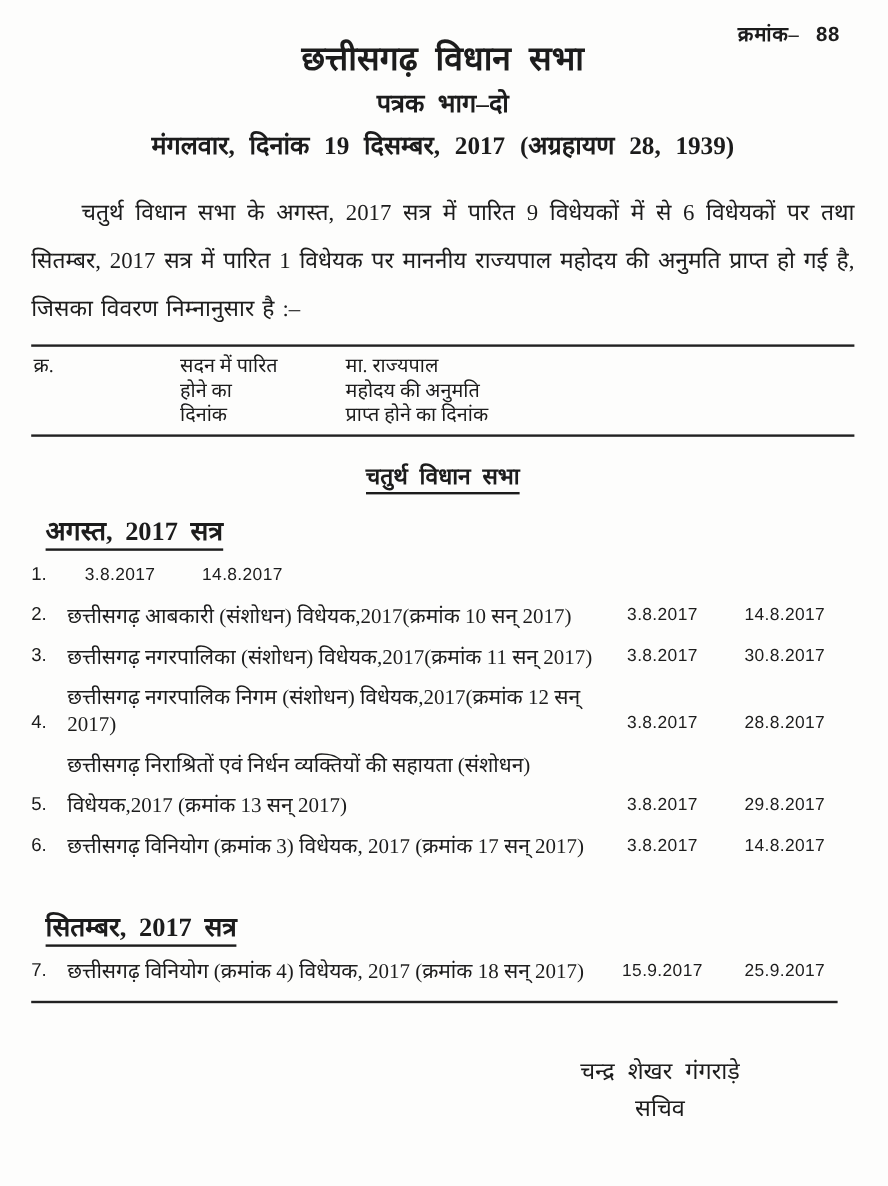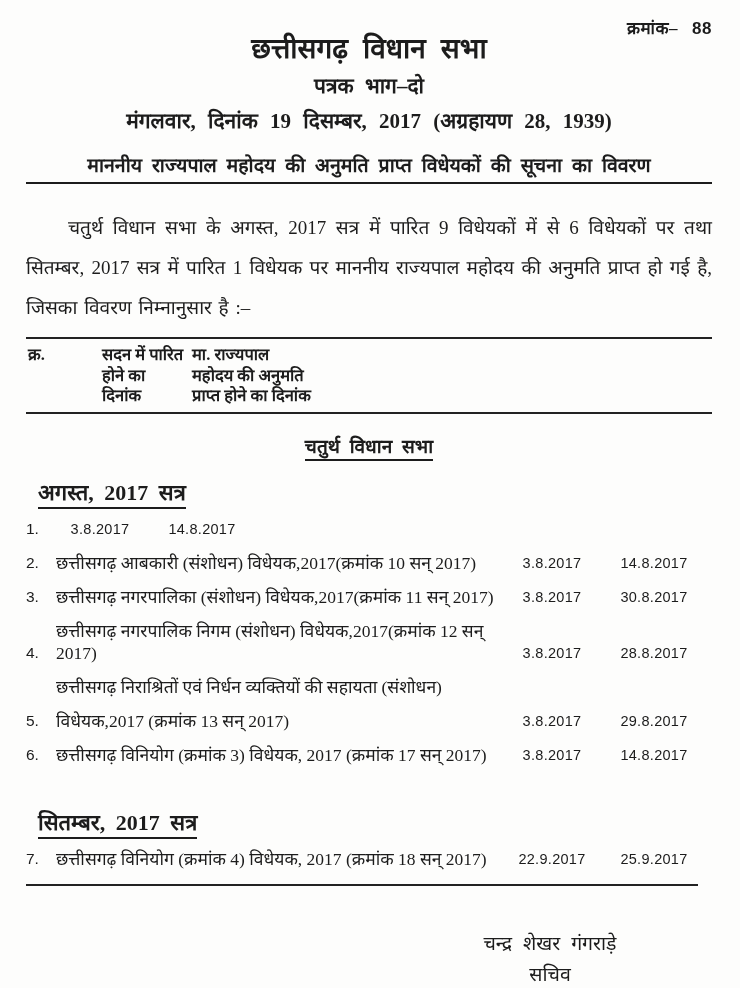--- a/index.html
+++ b/index.html
@@ -11,21 +11,21 @@
     overflow: hidden;
   }
   .page {
     position: relative;
     width: 740px; height: 988px;
     padding: 14px 28px 0 26px;
   }
   
   .serial-line {
     position: absolute;
-    top: 16px; right: 28px;
+    top: 16px; right: 40px;
     font-size: 17px; font-weight: bold;
     letter-spacing: 0.5px;
   }
   .serial-line .num { margin-left: 14px; font-family: "Liberation Sans", sans-serif; }
   .doc-title {
     margin-top: 14px;
     text-align: center;
     font-size: 28px; font-weight: bold;
     word-spacing: 8px;
   }
@@ -61,22 +61,23 @@
   
   .rule {
     border: none;
     border-top: 2.5px solid #222;
     margin: 0;
   }
   .rule.top { margin-top: 9px; }
   .thead {
     display: flex;
     padding: 6px 0 5px 2px;
-    font-size: 16.5px; font-weight: bold;
+    font-size: 16.5px; font-weight: normal;
     line-height: 20.5px;
+    gap: 48px;
   }
   .th-serial { width: 74px; }
   .th-name   { flex: 1; }
   .th-passed { width: 90px; padding-right: 6px; }
   .th-assent { width: 120px; }
   .assembly-heading {
     margin-top: 19px;
     text-align: center;
     font-size: 19px; font-weight: bold;
     word-spacing: 5px;
@@ -128,21 +129,20 @@
 
 <div class="page">
 
   <div class="serial-line">
     <span>क्रमांक–</span><span class="num">88</span>
   </div>
 
   <div class="doc-title">छत्तीसगढ़ विधान सभा</div>
   <div class="doc-subtitle">पत्रक भाग–दो</div>
   <div class="doc-dateline">मंगलवार, दिनांक 19 दिसम्बर, 2017 (अग्रहायण 28, 1939)</div>
-  <div class="doc-heading">माननीय राज्यपाल महोदय की अनुमति प्राप्त विधेयकों की सूचना का विवरण</div>
 
   <p class="intro">चतुर्थ विधान सभा के अगस्त, 2017 सत्र में पारित 9 विधेयकों में से 6 विधेयकों पर तथा सितम्बर, 2017 सत्र में पारित 1 विधेयक पर माननीय राज्यपाल महोदय की अनुमति प्राप्त हो गई है, जिसका विवरण निम्नानुसार है :–</p>
 
   <hr class="rule top">
   <div class="thead">
     <div class="th-serial">क्र.</div>
     <div class="th-passed">सदन में पारित होने का दिनांक</div>
     <div class="th-assent">मा. राज्यपाल महोदय की अनुमति प्राप्त होने का दिनांक</div>
   </div>
   <hr class="rule">
@@ -199,21 +199,21 @@
     <div class="bill-date assent">14.8.2017</div>
   </div>
 
   <div class="session-heading second">
     <span>सितम्बर, 2017 सत्र</span>
   </div>
 
   <div class="bill-row">
     <div class="bill-no">7.</div>
     <div class="bill-name">छत्तीसगढ़ विनियोग (क्रमांक 4) विधेयक, 2017 (क्रमांक 18 सन् 2017)</div>
-    <div class="bill-date passed">22.9.2017</div>
+    <div class="bill-date passed">15.9.2017</div>
     <div class="bill-date assent">25.9.2017</div>
   </div>
 
   <hr class="rule bottom">
 
   <div class="signature">
     <div>चन्द्र शेखर गंगराड़े</div>
     <div>सचिव</div>
 
   </div>

